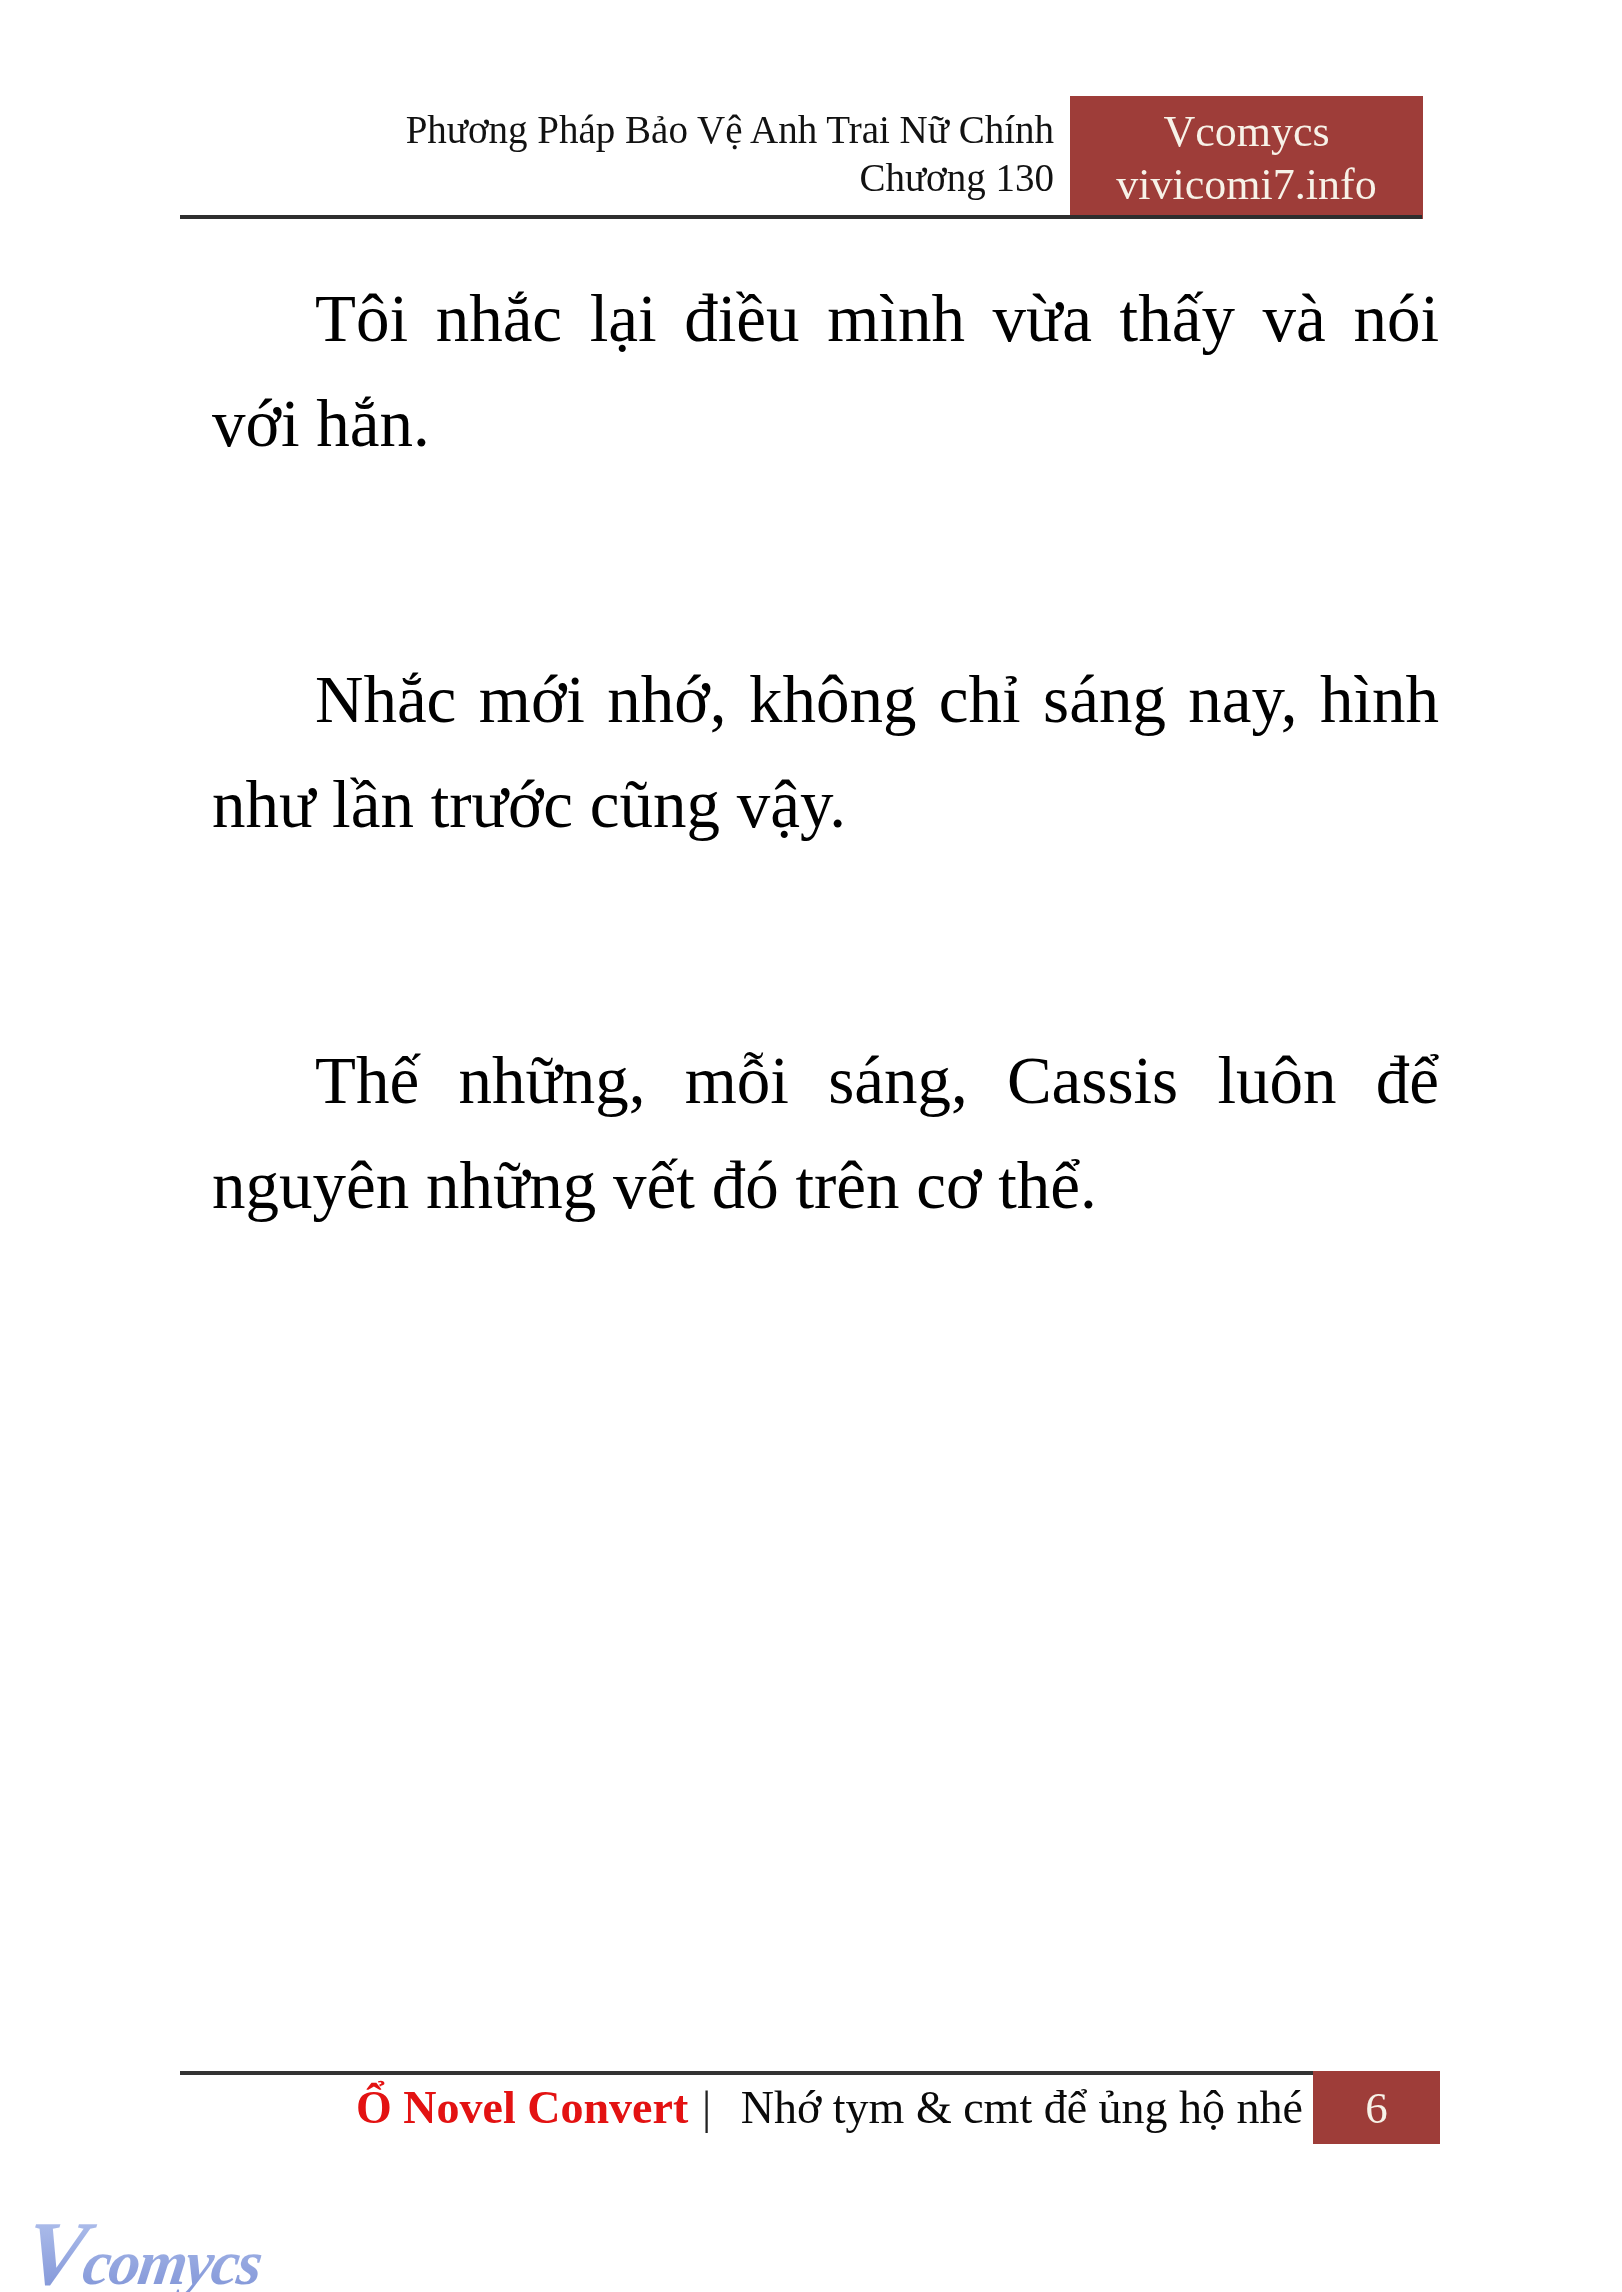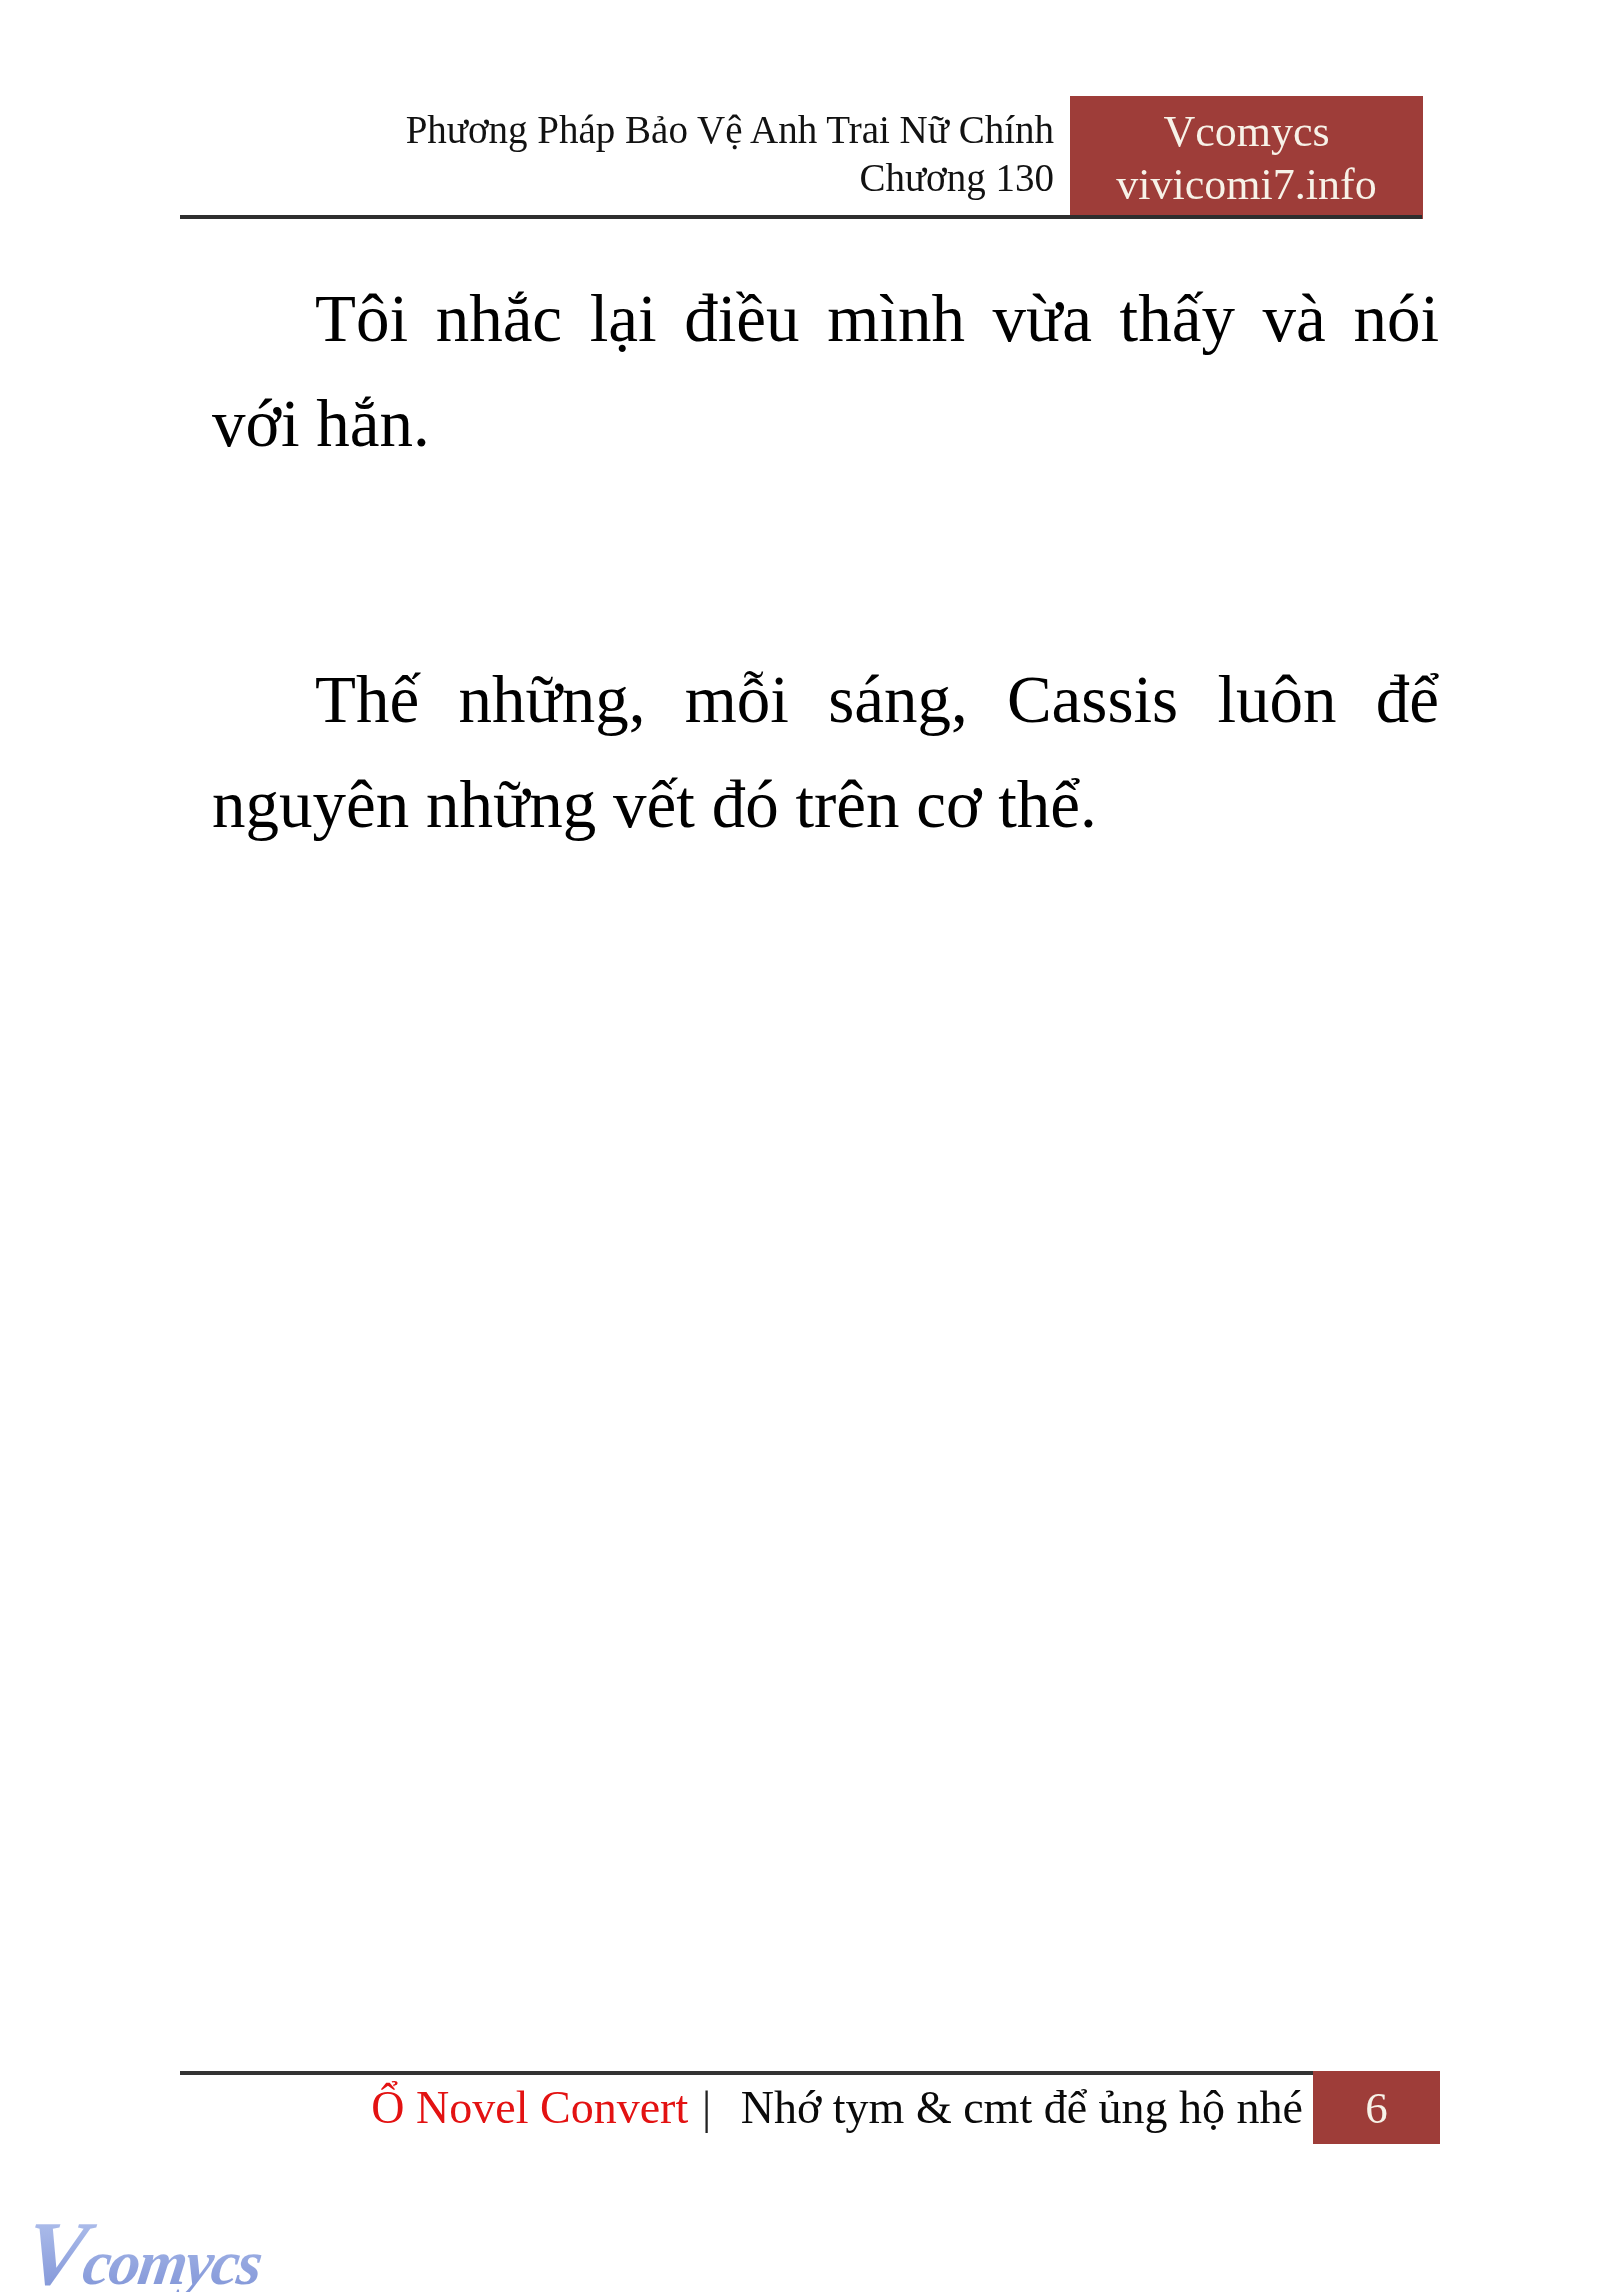--- a/index.html
+++ b/index.html
@@ -72,21 +72,21 @@
   .footer-text{
     position:absolute;
     left:180px;top:2071px;
     width:1123px;height:73px;
     display:flex;align-items:center;justify-content:flex-end;
     font-size:46px;
     white-space:nowrap;
   }
   .footer-brand{
     color:var(--footer-brand-red);
-    font-weight:normal;
+    font-weight:bold;
   }
   .footer-sep{
     color:#222;
     padding:0 13.7px;
     font-weight:normal;
   }
   .footer-note{color:#0a0a0a;margin-left:16px;}
   .page-number-box{
     position:absolute;
     left:1313px;top:2071px;
@@ -134,20 +134,21 @@
 
   <div class="brand-box">
     <div>Vcomycs</div>
     <div>vivicomi7.info</div>
   </div>
 
   <div class="header-rule"></div>
 
   <div class="body-text">
     <p>Tôi nhắc lại điều mình vừa thấy và nói với hắn.</p>
+    <p>Nhắc mới nhớ, không chỉ sáng nay, hình như lần trước cũng vậy.</p>
     <p>Thế những, mỗi sáng, Cassis luôn để nguyên những vết đó trên cơ thể.</p>
   </div>
 
   <div class="footer-rule"></div>
 
   <div class="footer-text">
     <span class="footer-brand">Ổ Novel Convert</span>
     <span class="footer-sep">|</span>
     <span class="footer-note">Nhớ tym &amp; cmt để ủng hộ nhé</span>
   </div>

